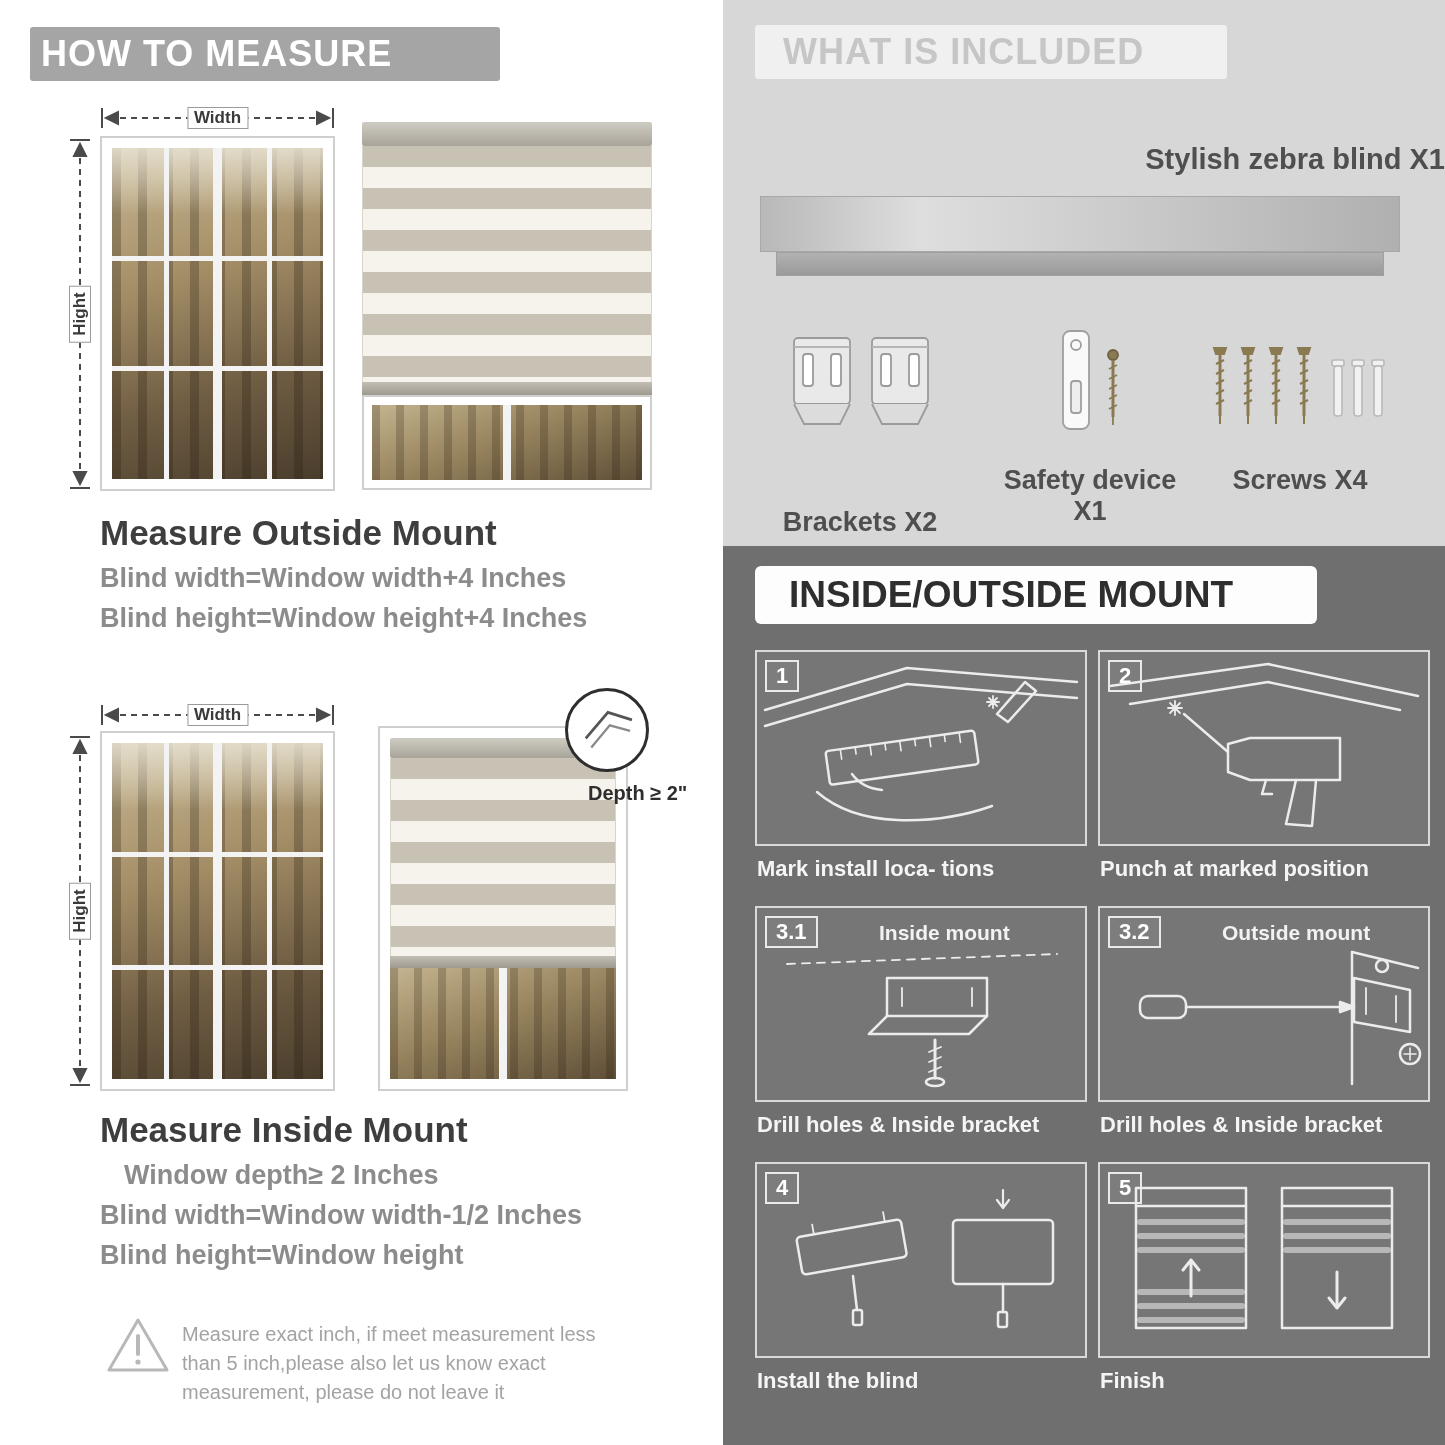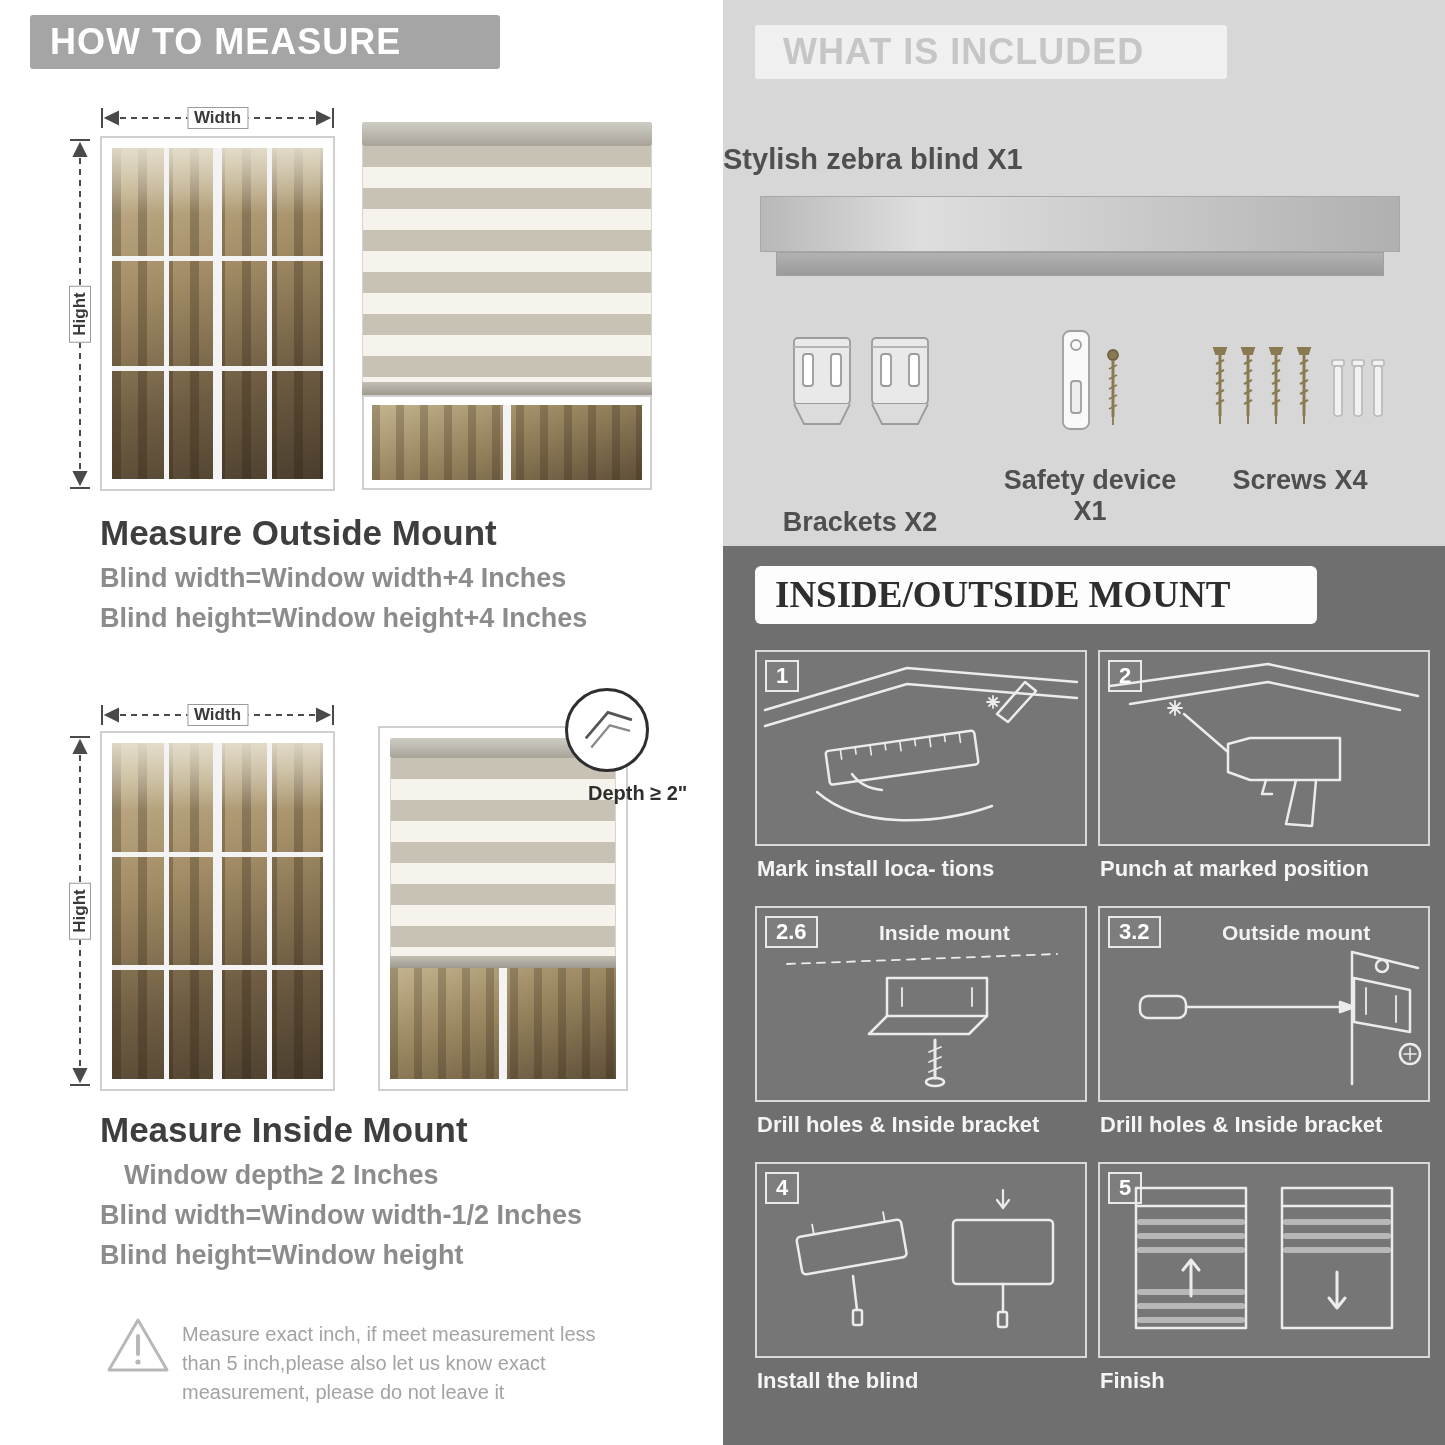--- a/index.html
+++ b/index.html
@@ -6,24 +6,24 @@
   html,body { width:1445px; height:1445px; }
   body {
     position:relative; background:#ffffff;
     font-family:"Liberation Sans", sans-serif;
     overflow:hidden;
   }
   .abs { position:absolute; }
 
   
   .h-badge {
-    left:30px; top:15px; width:470px; height:54px;
+    left:30px; top:27px; width:470px; height:54px;
     background:#a5a5a5; color:#ffffff;
     font-size:36px; font-weight:bold; line-height:54px;
-    padding-left:20px; letter-spacing:1px; border-radius:3px;
+    padding-left:11px; letter-spacing:1px; border-radius:3px;
   }
   .fig-title { font-size:35px; font-weight:bold; color:#3e3e3e; }
   .fig-line  { font-size:27px; font-weight:bold; color:#8c8c8c; }
 
   .window { background:#fff; border:2px solid #cfcfcf; padding:10px; }
   .glass {
     width:100%; height:100%;
     background:
       linear-gradient(#f3f3f3,#f3f3f3) 25% 0 / 5px 100% no-repeat,
       linear-gradient(#f3f3f3,#f3f3f3) 50% 0 / 9px 100% no-repeat,
@@ -71,33 +71,33 @@
   .warn-text { left:182px; top:1320px; width:448px; font-size:20px; color:#a3a3a3; line-height:1.45; }
 
   
   .panel-light { left:723px; top:0; width:722px; height:546px; background:#d7d7d7; }
   .panel-dark  { left:723px; top:546px; width:722px; height:899px; background:#6f6f6f; }
   .badge-light {
     left:755px; top:25px; width:472px; height:54px; background:#f0f0f0;
     color:#c6c6c6; font-size:36px; font-weight:bold; line-height:54px;
     padding-left:28px; letter-spacing:1px; border-radius:3px;
   }
-  .blind-x1 { left:723px; top:143px; width:722px; text-align:left;
+  .blind-x1 { left:723px; top:143px; width:722px; text-align:right;
               font-size:29px; font-weight:bold; color:#4f4f4f; }
   .headrail-top { left:760px; top:196px; width:640px; height:56px;
       background:linear-gradient(90deg,#b8b8b8,#dedede 25%,#cccccc 55%,#b0b0b0);
       border:1px solid #a8a8a8; }
   .headrail-lip { left:776px; top:252px; width:608px; height:24px;
       background:linear-gradient(180deg,#b2b2b2,#9a9a9a); border:1px solid #a0a0a0; }
   .item-label { font-size:27px; font-weight:bold; color:#4f4f4f; text-align:center; }
 
   .badge-dark-header {
     left:755px; top:566px; width:562px; height:58px; background:#fdfdfd;
     color:#2e2e2e; font-size:37px; font-weight:bold; line-height:58px;
-    padding-left:20px; border-radius:6px;font-family:Liberation Serif, serif;
+    padding-left:34px; border-radius:6px;
   }
   .step-panel {
     position:absolute; width:332px; height:196px;
     border:2px solid #d9d9d9; background:rgba(255,255,255,0.05);
   }
   .step-num {
     position:absolute; top:8px; left:8px; border:2px solid #e9e9e9;
     color:#fff; font-weight:bold; font-size:22px; padding:1px 9px;
     background:rgba(255,255,255,0.05);
   }
@@ -359,21 +359,21 @@
         <g stroke="#ececec" stroke-width="2.5" fill="none" stroke-linecap="round" stroke-linejoin="round">
           <path d="M30,56 L300,46" stroke-dasharray="8 7" stroke-width="1.8"></path>
           <path d="M130,70 L230,70 L230,108 L130,108 Z"></path>
           <path d="M145,80 v18 M215,80 v18" stroke-width="1.8"></path>
           <path d="M130,108 L112,126 L212,126 L230,108"></path>
           <path d="M178,170 V132" stroke-width="3"></path>
           <path d="M172,164 l12,-5 M172,154 l12,-5 M172,144 l12,-5" stroke-width="1.8"></path>
           <ellipse cx="178" cy="174" rx="9" ry="4"></ellipse>
         </g>
       </svg>
-      <span class="step-num">2.6</span>
+      <span class="step-num">3.1</span>
       <span class="step-inner-label">Inside mount</span>
     </div>
     <div class="abs step-caption" style="left:757px;top:1112px;">Drill holes &amp;  Inside bracket</div>
 
     <div class="step-panel" style="left:1098px;top:906px;">
       <svg class="art" viewBox="0 0 328 192">
         <g stroke="#ececec" stroke-width="2.5" fill="none" stroke-linecap="round" stroke-linejoin="round">
           <path d="M252,44 L252,176"></path>
           <path d="M252,44 L318,60"></path>
           <path d="M254,70 L310,82 L310,124 L254,114 Z"></path>

